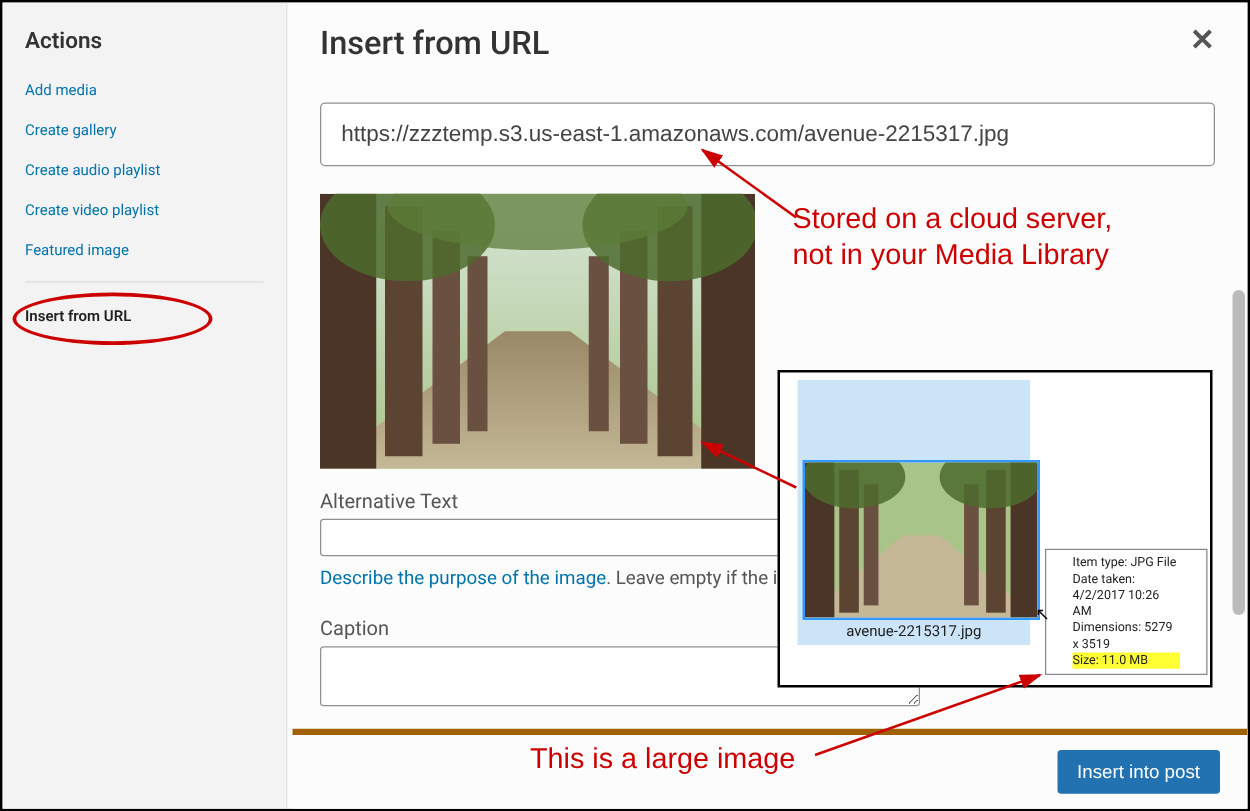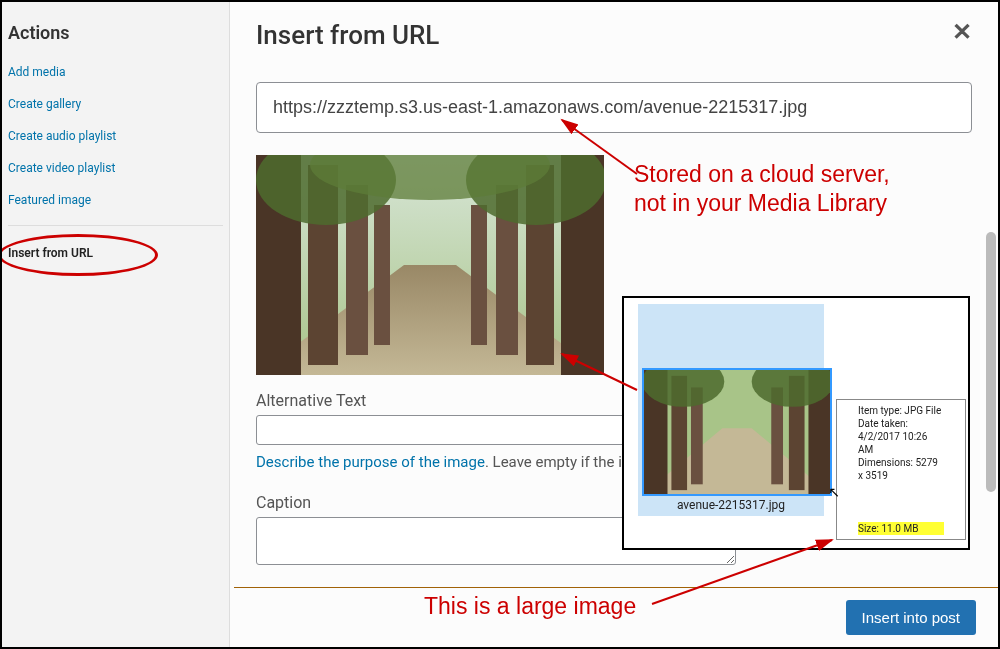--- a/index.html
+++ b/index.html
@@ -10,21 +10,21 @@
       height: 649px;
       overflow: hidden;
       border: 2px solid #000;
       position: relative;
     }
     .layout { display: flex; height: 100%; }
     .sidebar {
       width: 228px;
       background: #f3f3f3;
       border-right: 1px solid #ddd;
-      padding: 20px 6px;
+      padding: 20px 18px;
     }
     .sidebar-title {
       font-size: 18px;
       font-weight: 600;
       color: #333;
       margin-bottom: 22px;
     }
     .sidebar-item {
       display: block;
       font-size: 12px;
@@ -124,21 +124,21 @@
       padding: 6px;
       font-size: 14px;
       resize: both;
       background: #fff;
     }
     .footer {
       position: absolute;
       bottom: 0;
       left: 4px;
       right: 0;
-      border-top: 1px solid #a16207;
+      border-top: 5px solid #a16207;
       background: #fcfcfc;
       padding: 12px 22px;
       display: flex;
       justify-content: flex-end;
     }
     .insert-btn {
       background: #2271b1;
       color: #fff;
       border: none;
       padding: 9px 16px;
@@ -205,21 +205,21 @@
       bottom: 8px;
       width: 130px;
       background: #fff;
       border: 1px solid #888;
       font-size: 10px;
       color: #222;
       padding: 4px 21px;
       line-height: 1.3;
       z-index: 6;
     }
-    .tooltip .hl { background: #ffff33; margin-top: 40px; }
+    .tooltip .hl { background: #ffff33; }
     .cursor-arrow {
       position: absolute;
       bottom: 48px;
       right: 128px;
       font-size: 14px;
       color: #000;
       z-index: 7;
     }
 
     

